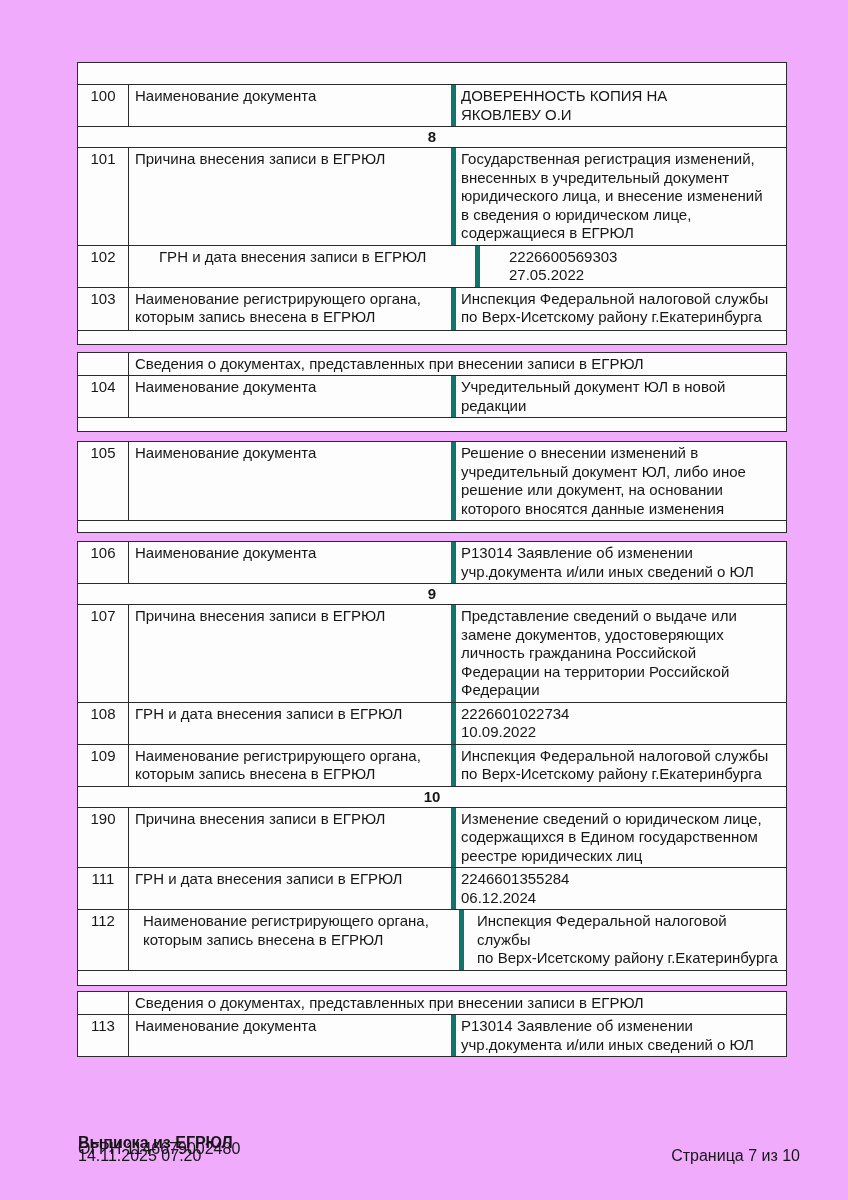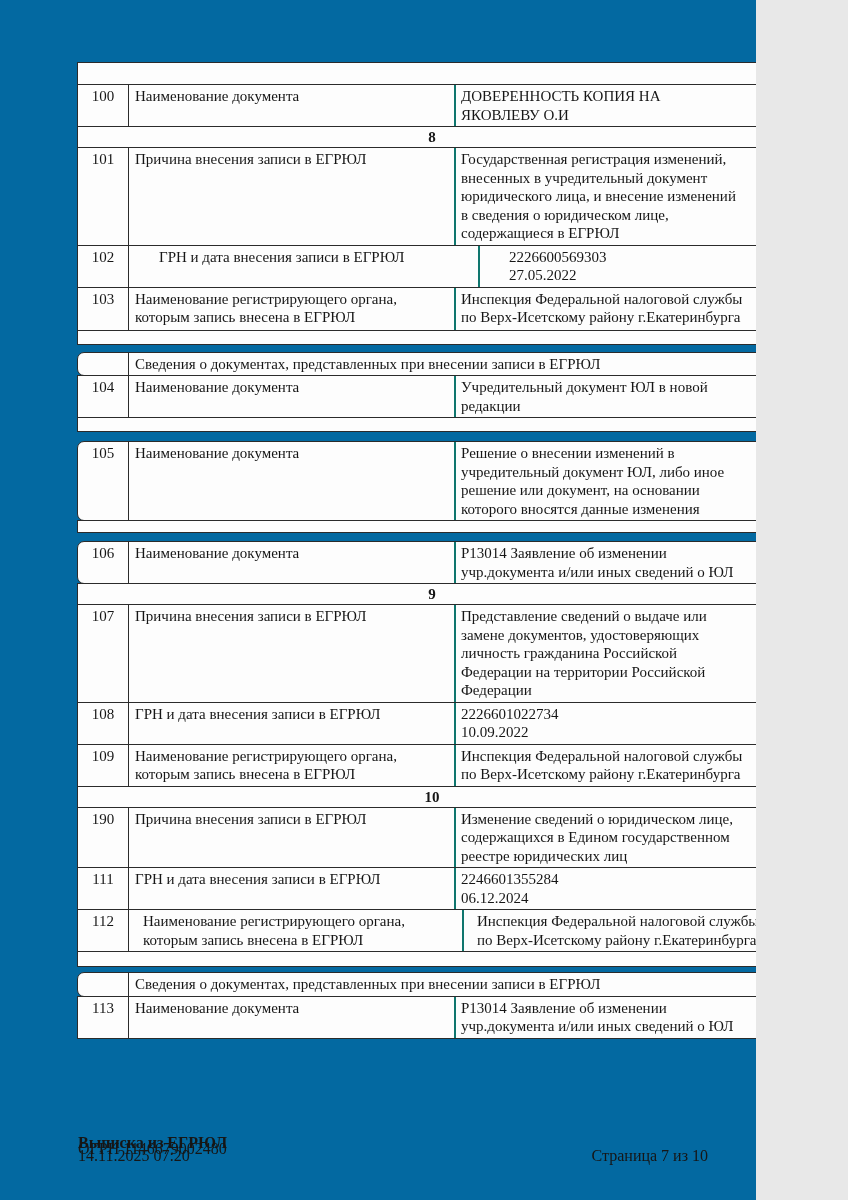--- a/index.html
+++ b/index.html
@@ -1,48 +1,48 @@
 <!DOCTYPE html>
 <html><head>
 <meta charset="utf-8">
 <style>
   * { margin:0; padding:0; box-sizing:border-box; }
   html,body { background:#e8e8e8; }
   .page {
     position:relative;
-    width:756px; height:1200px;
-    background:#0369a1;
-    font-family:Liberation Serif, serif;
+    width:848px; height:1200px;
+    background:#f0abfc;
+    font-family:Liberation Sans, sans-serif;
     color:#161616;
     overflow:hidden;
   }
   .doc-table {
     position:absolute;
     left:77px; top:62px; width:710px;
   }
   .row {
     border:1px solid #2b2b2b;
     margin-top:-1px;
     display:flex;
     font-size:15px;
     line-height:18.5px;
     background:#fdfdfd;
   }
   .row:first-child { margin-top:0; }
   .gap { border:none; background:transparent; }
-  .gap + .row { margin-top:0;border-radius:7px; }
+  .gap + .row { margin-top:0; }
   .cell-num {
     width:51px; flex:0 0 51px;
     border-right:1px solid #2b2b2b;
     text-align:center;
     padding-top:2px;
   }
   .cell-label {
     width:327px; flex:0 0 327px;
-    border-right:2px solid #0f766e;
+    border-right:5px solid #0f766e;
     padding:2px 4px 2px 6px;
     white-space:pre-line;
   }
   .cell-value {
     flex:1 1 auto;
     padding:2px 4px 2px 5px;
     white-space:pre-line;
   }
   .row.group {
     justify-content:center;

